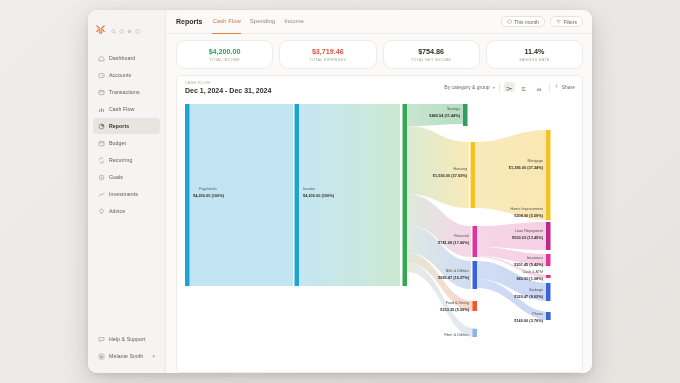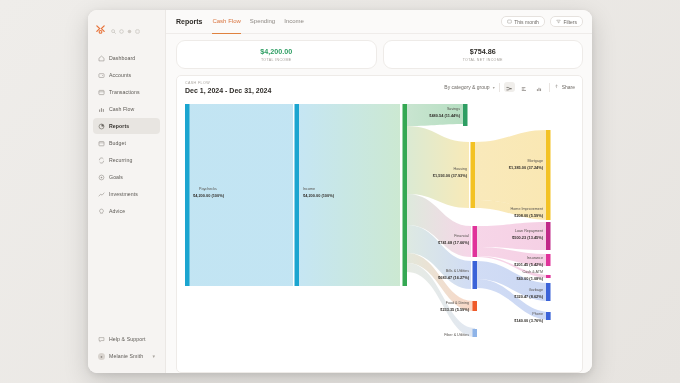--- a/index.html
+++ b/index.html
@@ -306,22 +306,30 @@
         </div>
       </div>
     </div>
 
     <div class="stats">
       <div class="stat">
         <span class="v green">$4,200.00</span>
         <span class="k">TOTAL INCOME</span>
       </div>
       <div class="stat">
+        <span class="v red">$3,719.46</span>
+        <span class="k">TOTAL EXPENSES</span>
+      </div>
+      <div class="stat">
         <span class="v">$754.86</span>
         <span class="k">TOTAL NET INCOME</span>
+      </div>
+      <div class="stat">
+        <span class="v">11.4%</span>
+        <span class="k">SAVINGS RATE</span>
       </div>
     </div>
 
     <div class="card">
       <div class="card-head">
         <div style="display:flex;flex-direction:column;">
           <span class="eyebrow">CASH FLOW</span>
           <span class="range">Dec 1, 2024 - Dec 31, 2024</span>
         </div>
         <div class="card-tools">

